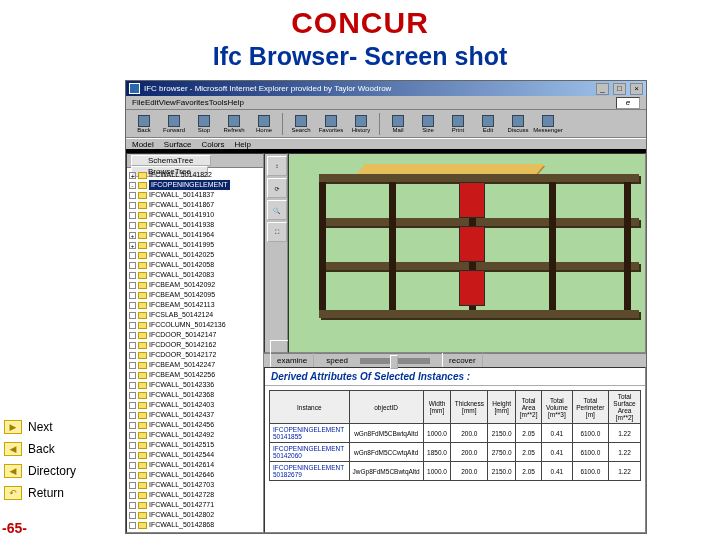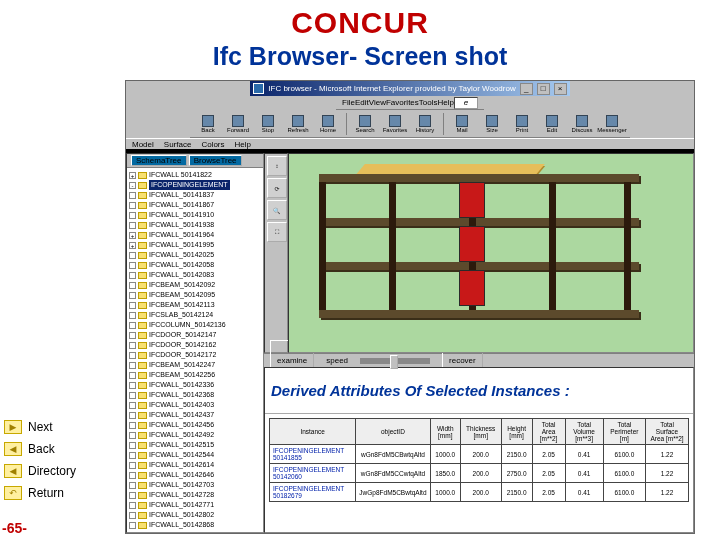--- a/index.html
+++ b/index.html
@@ -46,26 +46,26 @@
   }
   .slide-num {
     position: absolute; left: 2px; top: 520px;
     font-size: 14px; color: #c00000; font-weight: bold;
   }
 
   
   .shot {
     position: absolute;
     left: 125px; top: 80px;
-    width: 570px; height: 454px;
+    width: 522px; height: 454px;
     border: 1px solid #666;
     background: #c0c0c0;
     font-size: 8px;
     font-family: Tahoma, Arial, sans-serif;
-    display: flex; flex-direction: column; align-items: center;
+    display: flex; flex-direction: column;
   }
   
   .ie-titlebar {
     height: 15px;
     background: linear-gradient(to right, #0a246a, #a6caf0);
     color: #fff;
     display: flex; align-items: center;
     padding: 0 3px;
     gap: 4px;
   }
@@ -134,21 +134,21 @@
   
   .tree-panel {
     width: 138px; background:#fff; border:1px inset #888;
     display:flex; flex-direction:column;
   }
   .tree-tab {
     height: 14px; background:#c0c0c0; font-size:8px;
     border-bottom:1px solid #808080; padding:1px 4px;
   }
   .tree-tab span {
-    display:inline-block; background:#0369a1; padding:0 4px;
+    display:inline-block; background:#e5e5e5; padding:0 16px;
     border:1px outset #fff;
   }
   .tree-body {
     flex:1; padding:2px 2px; font-size:7px; line-height:10px;
     color:#000; overflow:hidden;
   }
   .tree-row { white-space:nowrap; display:flex; align-items:center; }
   .tree-row .sq {
     width:7px;height:7px;border:1px solid #888;text-align:center;
     font-size:6px;line-height:6px;margin-right:2px;
@@ -210,21 +210,21 @@
   }
   .vc-btn { padding:15px 6px; border:1px outset #fff; cursor:pointer;}
   .vc-slider { flex:0 0 70px; height:6px; background:#888; position:relative;}
   .vc-slider::after{content:"";position:absolute;left:30px;top:-3px;width:6px;height:12px;background:#c0c0c0;border:1px outset #fff;}
   
   .attr-panel {
     flex:1; background:#fff; border:1px inset #888;
     display:flex;flex-direction:column;
   }
   .attr-title {
-    padding:14px 6px; font-size:15px; color:#003399; font-style:italic;
+    padding:3px 6px; font-size:10px; color:#003399; font-style:italic;
     border-bottom:1px solid #aaa; font-weight:bold;
   }
   .attr-body { flex:1; padding:4px; overflow:hidden;}
   table.attr {
     width:100%; border-collapse:collapse; font-size:6.5px;
   }
   table.attr th, table.attr td {
     border:1px solid #444; padding:2px 3px; text-align:center;
     vertical-align:middle;
   }

